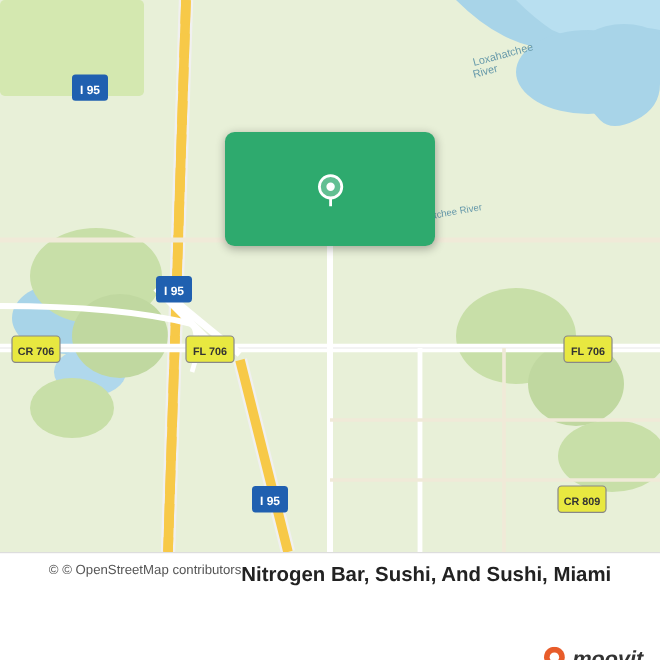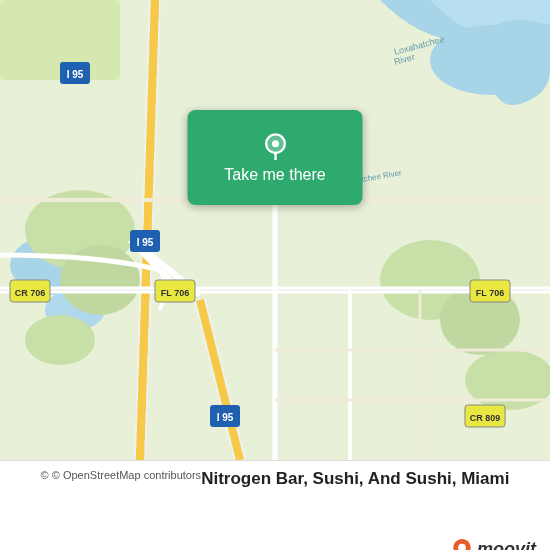--- a/index.html
+++ b/index.html
@@ -188,21 +188,20 @@
     <text x="345" y="185" font-size="8" fill="#6699aa" transform="rotate(-10, 345, 185)">xahatchee River</text>
 
   </svg>
 
   <button id="take-me-there-btn">
     <svg class="pin-icon" viewBox="0 0 24 24" fill="none" xmlns="http://www.w3.org/2000/svg">
       <circle cx="12" cy="10" r="8" fill="rgba(255,255,255,0.25)" stroke="white" stroke-width="2"></circle>
       <circle cx="12" cy="10" r="3" fill="white"></circle>
       <path d="M12 18 L12 24" stroke="white" stroke-width="2"></path>
     </svg>
-    <span class="btn-label">Take me there</span>
   </button>
 </div>
 
 <div id="bottom-bar">
   <div id="attribution">
     <span>©</span>
     <span>© OpenStreetMap contributors</span>
   </div>
   <div id="place-name">Nitrogen Bar, Sushi, And Sushi, Miami</div>
 

